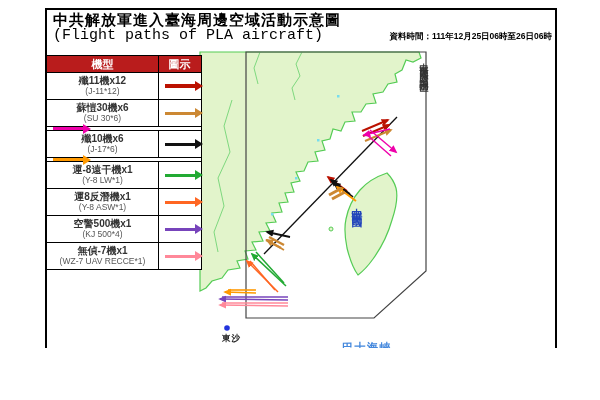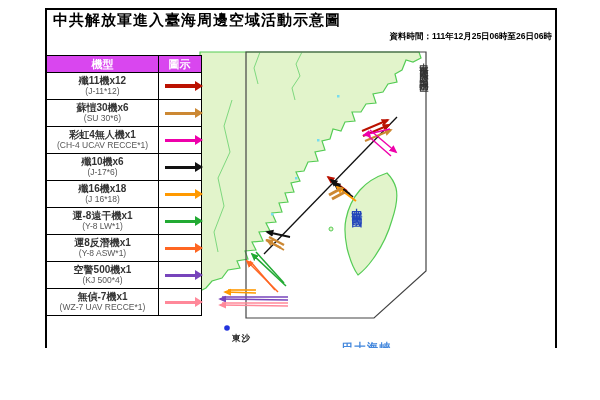--- a/index.html
+++ b/index.html
@@ -11,21 +11,21 @@
   .title-zh{position:absolute;left:53px;top:11px;font-size:15px;font-weight:bold;color:#000;letter-spacing:1px;}
   .title-en{position:absolute;left:53px;top:27px;font-size:15px;color:#000;
             font-family:"Liberation Mono","DejaVu Sans Mono",monospace;}
   .datatime{position:absolute;right:48px;top:31px;font-size:8.5px;font-weight:bold;color:#000;margin-left:20px;}
 
   
   .legend{position:absolute;left:46px;top:55px;width:154px;border:1px solid #000;
           border-bottom:1px solid #000;background:#fff;z-index:5;}
   .lrow{display:flex;border-top:1px solid #000;}
   .lrow:first-child{border-top:none;}
-  .lhead{background:#d946ef;color:#fff;font-weight:bold;font-size:11px;height:16px;}
+  .lhead{background:#b91c1c;color:#fff;font-weight:bold;font-size:11px;height:16px;}
   .lcell-t{width:111px;border-right:1px solid #000;display:flex;flex-direction:column;
            align-items:center;justify-content:center;text-align:center;}
   .lcell-s{width:41px;display:flex;align-items:center;justify-content:center;}
   .lbody .lcell-t{height:26px;}
   .zh{font-size:10px;font-weight:bold;color:#333;line-height:10px;}
   .en{font-size:8.5px;color:#555;line-height:10px;}
   .larrow{position:relative;width:30px;height:3px;background:var(--c,#000);}
   .larrow::after{content:"";position:absolute;right:-8px;top:-3.5px;width:0;height:0;
        border-left:8px solid var(--c,#000);border-top:5px solid transparent;border-bottom:5px solid transparent;}
   .larrow.thick{height:4px;}
@@ -35,30 +35,31 @@
   .mapsvg{position:absolute;left:0;top:0;width:600px;height:400px;z-index:1;}
 
   
   .mlabel{position:absolute;z-index:3;}
   .lbl-adiz{left:417px;top:56px;writing-mode:vertical-rl;font-size:9px;color:#333;
             font-weight:bold;letter-spacing:2.5px;}
   .lbl-taiwan{left:349px;top:199px;writing-mode:vertical-rl;font-size:11px;color:#2244bb;
               font-weight:bold;letter-spacing:3px;}
   .lbl-pacific{left:464px;top:206px;font-size:12px;color:#4488dd;font-weight:bold;letter-spacing:8px;}
   .lbl-bashi{left:342px;top:340px;font-size:11px;color:#4488dd;font-weight:bold;letter-spacing:1.5px;font-family:Liberation Serif, serif;}
-  .lbl-dongsha{left:232px;top:333px;font-size:8.5px;color:#222;font-weight:bold;letter-spacing:1px;}
+  .lbl-dongsha{left:222px;top:333px;font-size:8.5px;color:#222;font-weight:bold;letter-spacing:1px;}
 </style>
 </head>
 <body>
 
 <div id="app">
 
   <div class="frame"></div>
 
   <div class="title-zh">中共解放軍進入臺海周邊空域活動示意圖</div>
+  <div class="title-en">(Flight paths of PLA aircraft)</div>
   <div class="datatime">資料時間：111年12月25日06時至26日06時</div>
 
   <svg class="mapsvg" viewBox="0 0 600 400">
     <defs>
       <marker id="m0" markerUnits="userSpaceOnUse" markerWidth="9" markerHeight="9" viewBox="0 0 10 10" refX="7" refY="5" orient="auto">
           <path d="M0,1 L9,5 L0,9 Z" fill="#bb1100"></path>
         </marker>
       <marker id="m1" markerUnits="userSpaceOnUse" markerWidth="9" markerHeight="9" viewBox="0 0 10 10" refX="7" refY="5" orient="auto">
           <path d="M0,1 L9,5 L0,9 Z" fill="#cc8833"></path>
         </marker>
@@ -165,42 +166,34 @@
     <div class="lrow lbody">
       <div class="lcell-t">
           <span class="zh">蘇愷30機x6</span>
           <span class="en">(SU 30*6)</span>
         </div>
       <div class="lcell-s">
           <span class="larrow" style="--c: #cc8833;"></span>
         </div>
     </div>
     <div class="lrow lbody">
-      <div class="lcell-t">
-          <span class="zh">彩虹4無人機x1</span>
-          <span class="en">(CH-4 UCAV RECCE*1)</span>
-        </div>
       <div class="lcell-s">
           <span class="larrow" style="--c: #ee00aa;"></span>
         </div>
     </div>
     <div class="lrow lbody">
       <div class="lcell-t">
           <span class="zh">殲10機x6</span>
           <span class="en">(J-17*6)</span>
         </div>
       <div class="lcell-s">
           <span class="larrow" style="--c: #111111;"></span>
         </div>
     </div>
     <div class="lrow lbody">
-      <div class="lcell-t">
-          <span class="zh">殲16機x18</span>
-          <span class="en">(J 16*18)</span>
-        </div>
       <div class="lcell-s">
           <span class="larrow" style="--c: #ff9900;"></span>
         </div>
     </div>
     <div class="lrow lbody">
       <div class="lcell-t">
           <span class="zh">運-8遠干機x1</span>
           <span class="en">(Y-8 LW*1)</span>
         </div>
       <div class="lcell-s">

